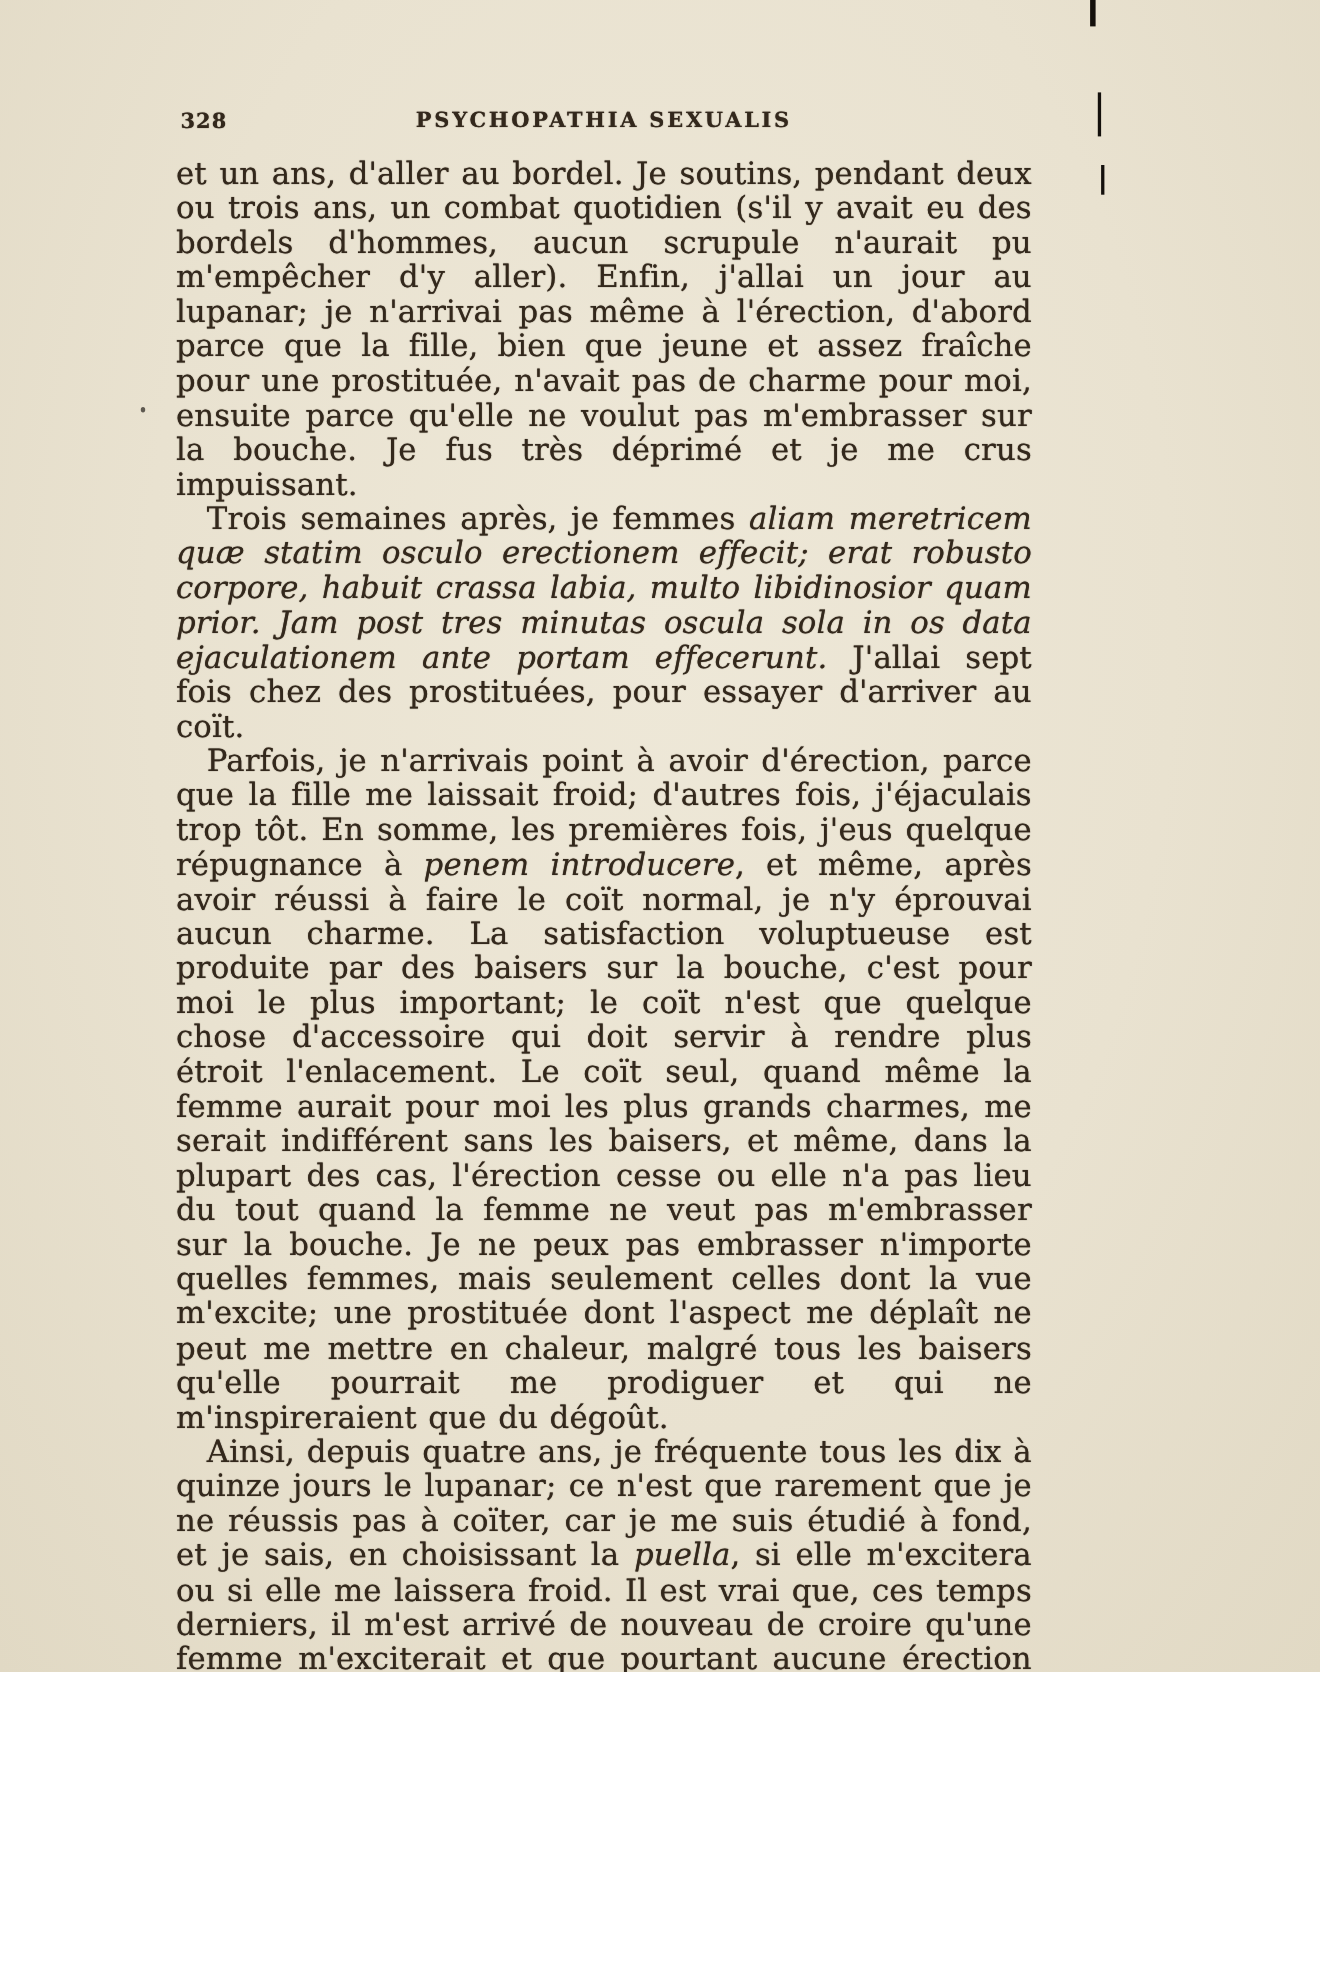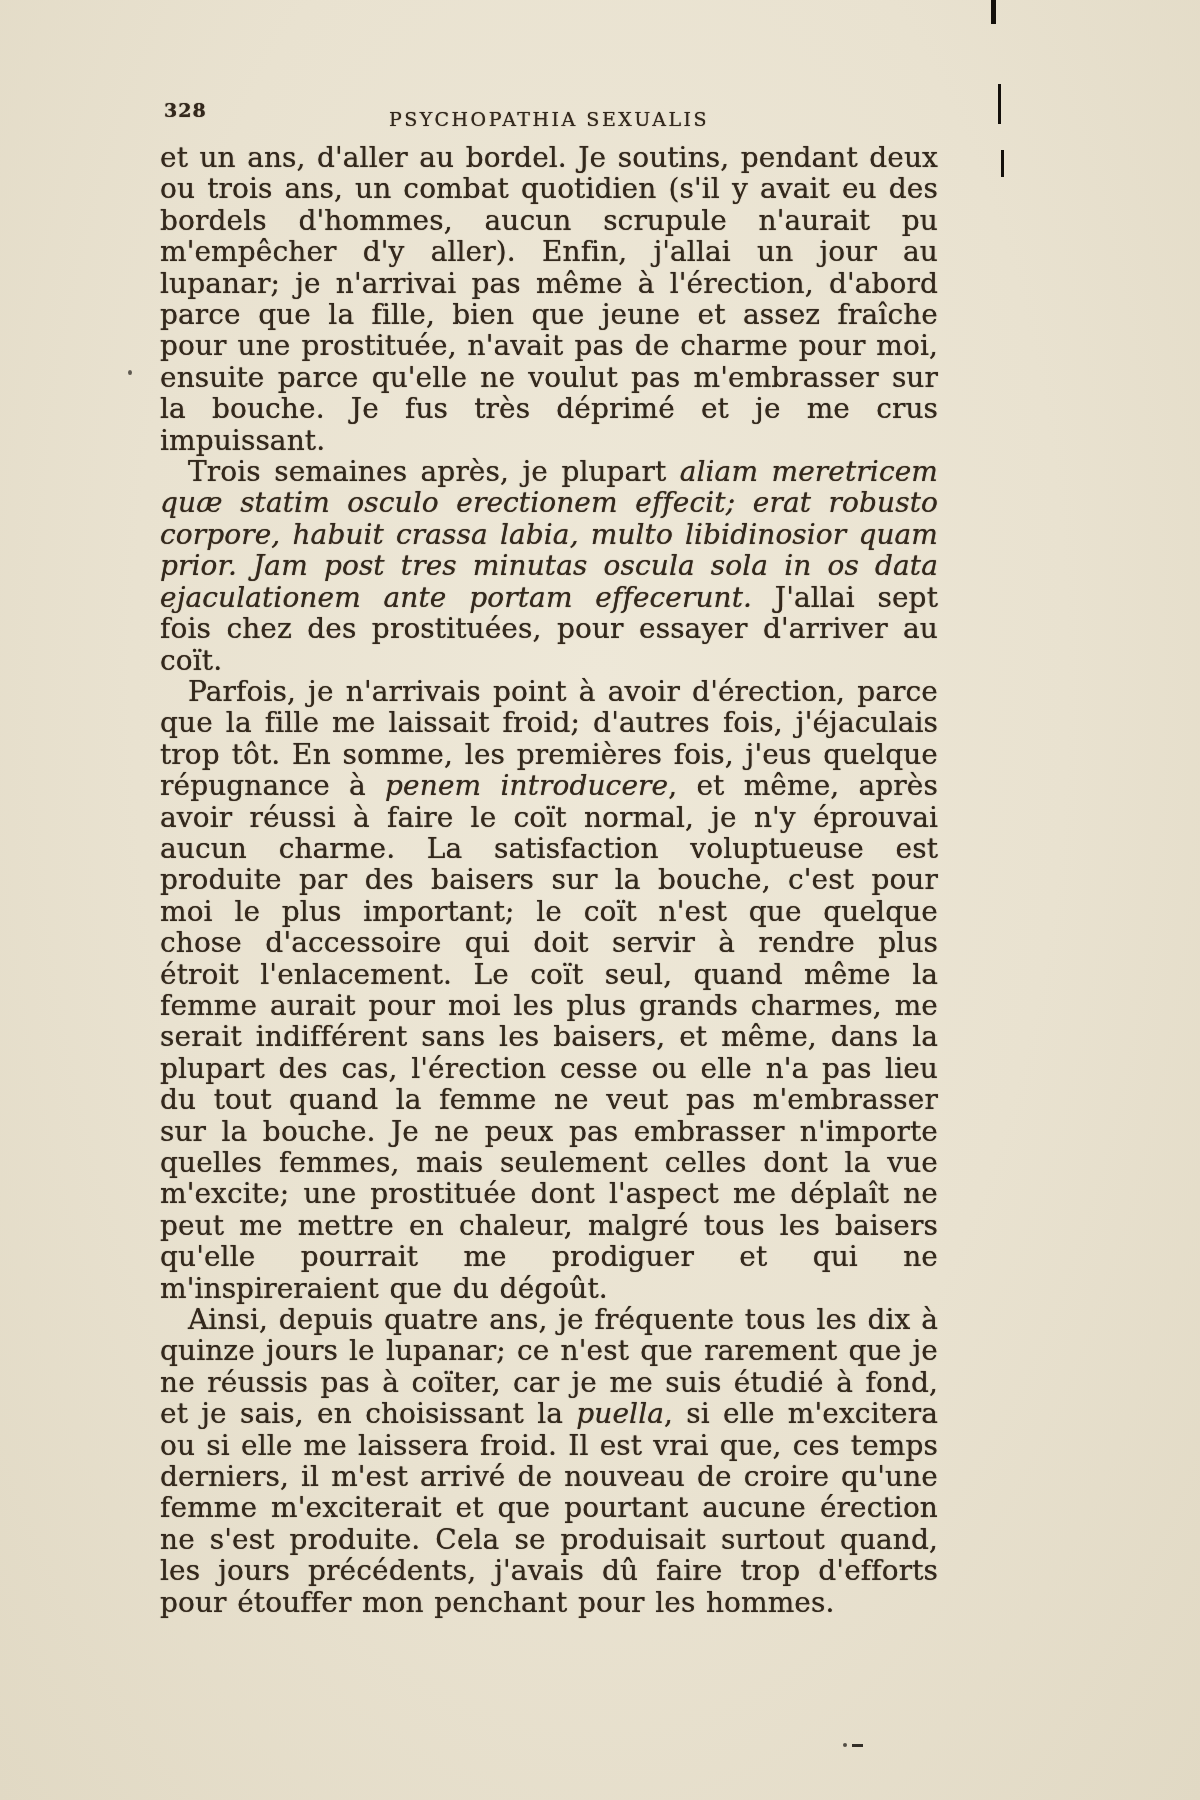--- a/index.html
+++ b/index.html
@@ -1,19 +1,19 @@
 <!DOCTYPE html>
 <html><head>
 <meta charset="utf-8">
 <style>
   html, body { margin: 0; padding: 0; }
   .page {
     position: relative;
     width: 1200px;
-    height: 1800px;
+    height: 1520px;
     overflow: hidden;
     background: radial-gradient(ellipse at 50% 38%, #eee8d8 0%, #e9e2d0 55%, #e1d9c4 100%);
     font-family: "DejaVu Serif", "Liberation Serif", serif;
     color: #33281c;
   }
   .ink {
     text-shadow: 0 0 0.9px rgba(48, 37, 25, 0.85);
     filter: blur(0.3px);
   }
   .header {
@@ -28,24 +28,24 @@
     left: 4px;
     top: 3px;
     font-size: 19px;
     letter-spacing: 1px;
     font-weight: bold;
   }
   .running-title {
     position: absolute;
     left: 0;
     right: 0;
-    top: 12px;
+    top: 2px;
     text-align: center;
     font-size: 19px;
-    font-weight: normal;
+    font-weight: bold;
     letter-spacing: 2.5px;
   }
   .text-block {
     position: absolute;
     top: 142px;
     left: 160px;
     width: 778px;
     font-size: 28px;
     line-height: 31.4px;
     text-align: justify;
@@ -71,21 +71,21 @@
 
 <div class="page">
 
   <div class="header ink">
     <span class="page-number">328</span>
     <span class="running-title">PSYCHOPATHIA SEXUALIS</span>
   </div>
 
   <div class="text-block ink">
       <p class="para"><span>et un ans, d'aller au bordel. Je soutins, pendant deux ou trois ans, un combat quotidien (s'il y avait eu des bordels d'hommes, aucun scrupule n'aurait pu m'empêcher d'y aller). Enfin, j'allai un jour au lupanar; je n'arrivai pas même à l'érection, d'abord parce que la fille, bien que jeune et assez fraîche pour une prostituée, n'avait pas de charme pour moi, ensuite parce qu'elle ne voulut pas m'embrasser sur la bouche. Je fus très déprimé et je me crus impuissant.</span></p>
-      <p class="para indent"><span>Trois semaines après, je plupart </span><i>aliam meretricem quæ statim osculo erectionem effecit; erat robusto corpore, habuit crassa labia, multo libidinosior quam prior. Jam post tres minutas oscula sola in os data ejaculationem ante portam effecerunt.</i><span> J'allai sept fois chez des prostituées, pour essayer d'arriver au coït.</span></p>
+      <p class="para indent"><span>Trois semaines après, je femmes </span><i>aliam meretricem quæ statim osculo erectionem effecit; erat robusto corpore, habuit crassa labia, multo libidinosior quam prior. Jam post tres minutas oscula sola in os data ejaculationem ante portam effecerunt.</i><span> J'allai sept fois chez des prostituées, pour essayer d'arriver au coït.</span></p>
       <p class="para indent"><span>Parfois, je n'arrivais point à avoir d'érection, parce que la fille me laissait froid; d'autres fois, j'éjaculais trop tôt. En somme, les premières fois, j'eus quelque répugnance à </span><i>penem introducere</i><span>, et même, après avoir réussi à faire le coït normal, je n'y éprouvai aucun charme. La satisfaction voluptueuse est produite par des baisers sur la bouche, c'est pour moi le plus important; le coït n'est que quelque chose d'accessoire qui doit servir à rendre plus étroit l'enlacement. Le coït seul, quand même la femme aurait pour moi les plus grands charmes, me serait indifférent sans les baisers, et même, dans la plupart des cas, l'érection cesse ou elle n'a pas lieu du tout quand la femme ne veut pas m'embrasser sur la bouche. Je ne peux pas embrasser n'importe quelles femmes, mais seulement celles dont la vue m'excite; une prostituée dont l'aspect me déplaît ne peut me mettre en chaleur, malgré tous les baisers qu'elle pourrait me prodiguer et qui ne m'inspireraient que du dégoût.</span></p>
       <p class="para indent"><span>Ainsi, depuis quatre ans, je fréquente tous les dix à quinze jours le lupanar; ce n'est que rarement que je ne réussis pas à coïter, car je me suis étudié à fond, et je sais, en choisissant la </span><i>puella</i><span>, si elle m'excitera ou si elle me laissera froid. Il est vrai que, ces temps derniers, il m'est arrivé de nouveau de croire qu'une femme m'exciterait et que pourtant aucune érection ne s'est produite. Cela se produisait surtout quand, les jours précédents, j'avais dû faire trop d'efforts pour étouffer mon penchant pour les hommes.</span></p>
     </div>
 
   <div class="artifact bar-1"></div>
   <div class="artifact bar-2"></div>
   <div class="artifact bar-3"></div>
   <div class="artifact dash-bottom"></div>
   <div class="artifact dot-bottom"></div>
   <div class="artifact speck-left"></div>

